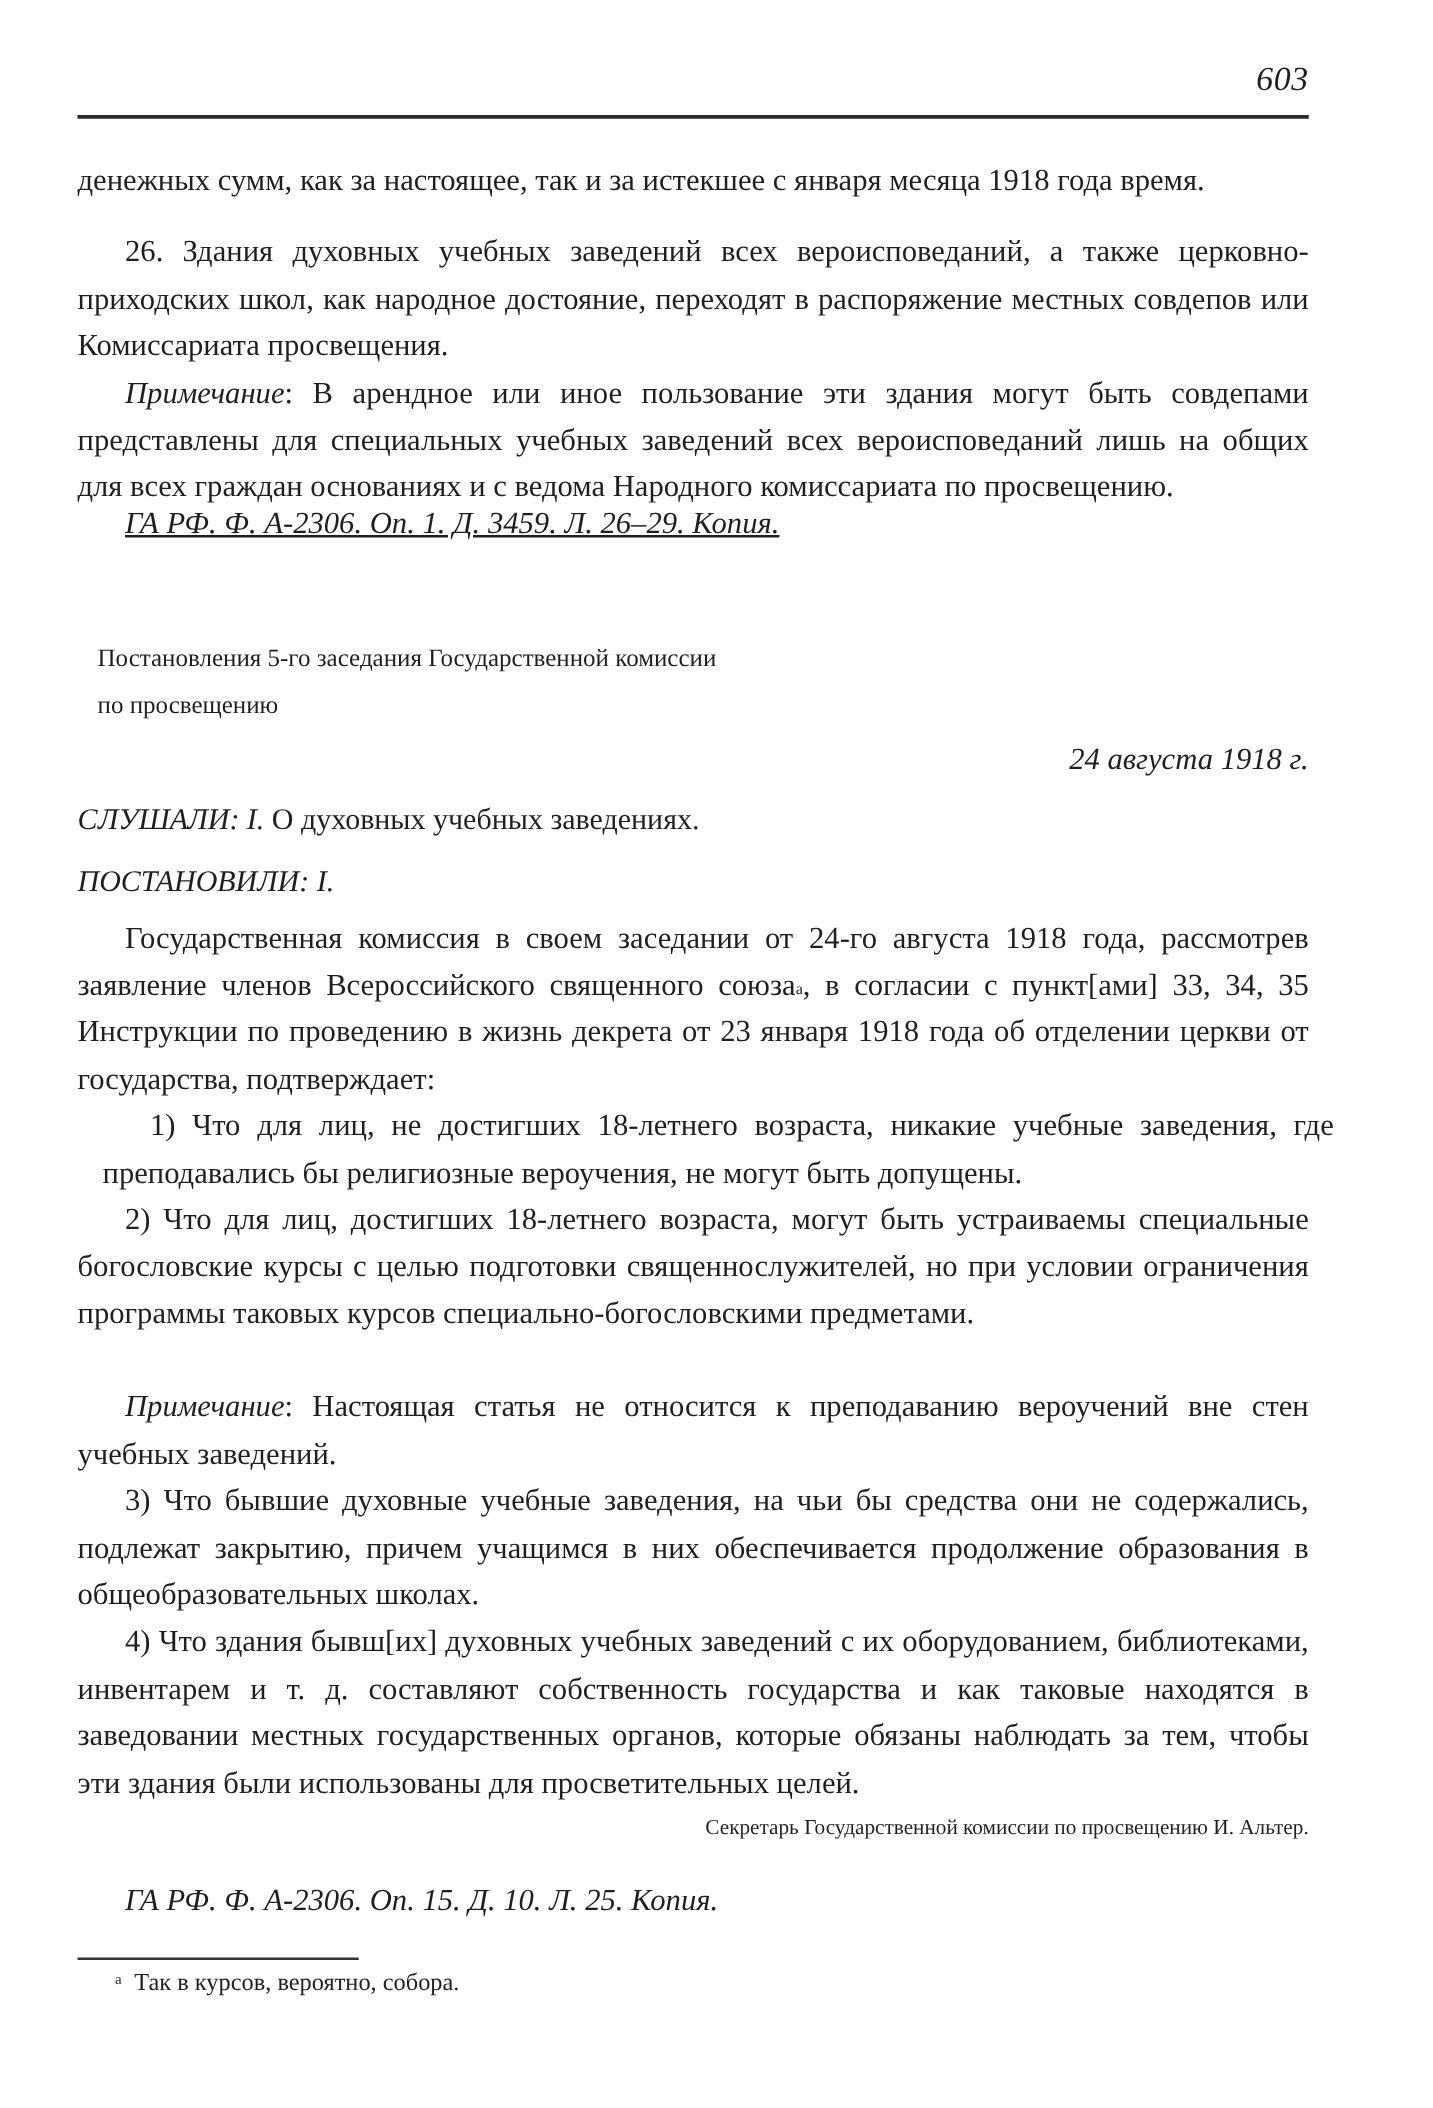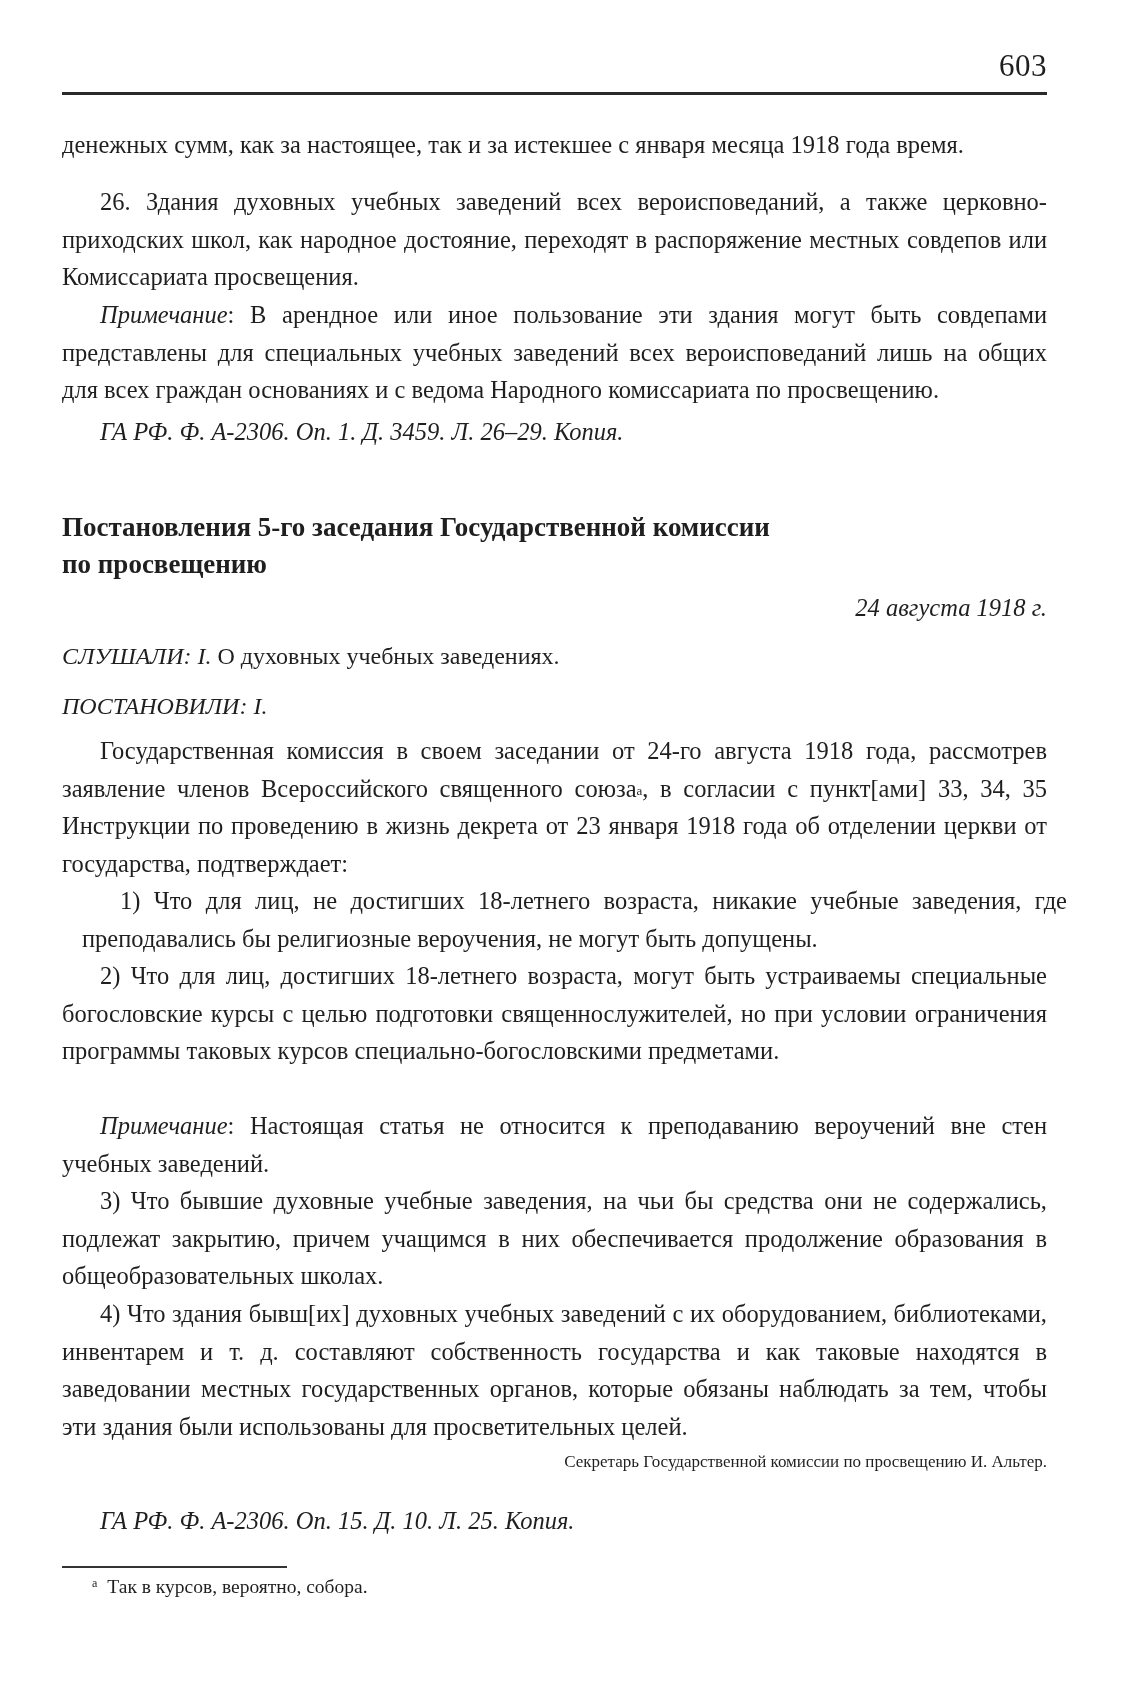--- a/index.html
+++ b/index.html
@@ -4,39 +4,39 @@
 <style>
   html, body { margin: 0; padding: 0; background: #ffffff; }
   body {
     width: 1146px; height: 1686px; position: relative; overflow: hidden;
     font-family: "Liberation Serif", "DejaVu Serif", serif;
     color: #1f1f1f;
   }
   .page { position: absolute; left: 62px; top: 0; width: 985px; }
   .page-number {
     position: absolute; right: 0; top: 48px;
-    font-size: 31px; letter-spacing: 0.5px;
+    font-style: italic; font-size: 27px; letter-spacing: 0.5px;
   }
   .header-rule {
     position: absolute; left: 0; top: 92px; width: 985px; height: 3px;
     background: #2a2a2a;
   }
   .para {
     position: absolute; left: 0; width: 985px;
     font-size: 24.5px; line-height: 37.5px;
     text-align: justify; margin: 0;
   }
   .indent { text-indent: 38px; }
   .it { font-style: italic; }
   .src {
     position: absolute; left: 38px; font-style: italic; font-size: 24.5px;
     white-space: nowrap;
   }
   .title {
-    position: absolute; left: 0; font-weight: bold; font-size: 27px; line-height: 37px;
+    position: absolute; left: 16px; font-weight: normal; font-size: 20px; line-height: 37px;
   }
   .date {
     position: absolute; right: 0; font-style: italic; font-size: 24.5px; white-space: nowrap;
   }
   .line { position: absolute; left: 0; font-size: 24px; white-space: nowrap; }
   .sig {
     position: absolute; right: 0; font-size: 17px; white-space: nowrap;
   }
   sup { font-size: 13px; vertical-align: top; position: relative; top: 2px; }
   .fn-rule {
@@ -54,21 +54,21 @@
 
   <div class="page-number">603</div>
   <div class="header-rule"></div>
 
   <p class="para" style="top:126px;">денежных сумм, как за настоящее, так и за истекшее с января месяца 1918 года время.</p>
 
   <p class="para indent" style="top:183px;">26. Здания духовных учебных заведений всех вероисповеданий, а также церковно-приходских школ, как народное достояние, переходят в распоряжение местных совдепов или Комиссариата просвещения.</p>
 
   <p class="para indent" style="top:296px;"><span class="it">Примечание</span><span>: В арендное или иное пользование эти здания могут быть совдепами представлены для специальных учебных заведений всех вероисповеданий лишь на общих для всех граждан основаниях и с ведома Народного комиссариата по просвещению.</span></p>
 
-  <div class="src" style="top:418px;">ГА РФ. Ф. А-2306. Оп. 1. Д. 3459. Л. 26–29. Копия.</div>
+  <div class="src" style="top:405px;text-decoration:underline;">ГА РФ. Ф. А-2306. Оп. 1. Д. 3459. Л. 26–29. Копия.</div>
 
   <div class="title" style="top:509px;">
     <div>Постановления 5-го заседания Государственной комиссии</div>
     <div>по просвещению</div>
   </div>
 
   <div class="date" style="top:594px;">24 августа 1918 г.</div>
 
   <div class="line" style="top:643px;"><span class="it">СЛУШАЛИ: I.</span><span> О духовных учебных заведениях.</span></div>
 

